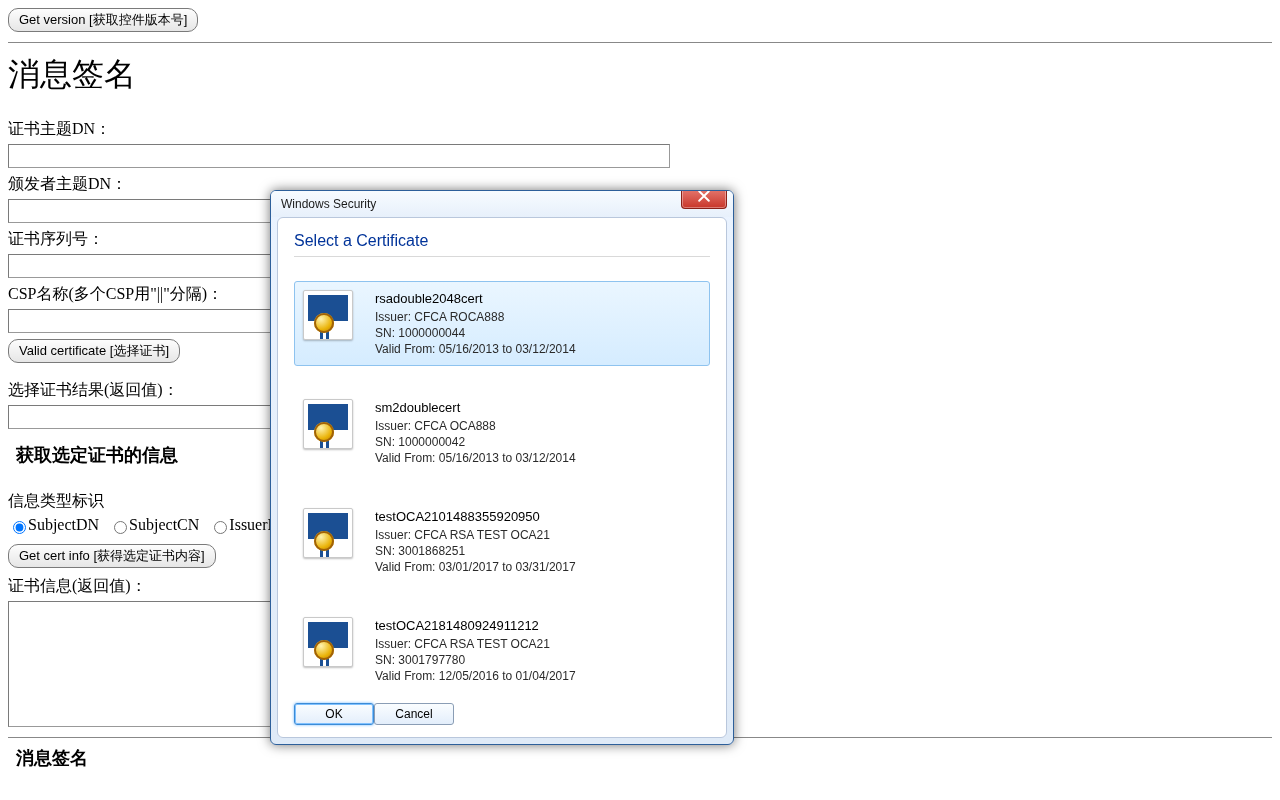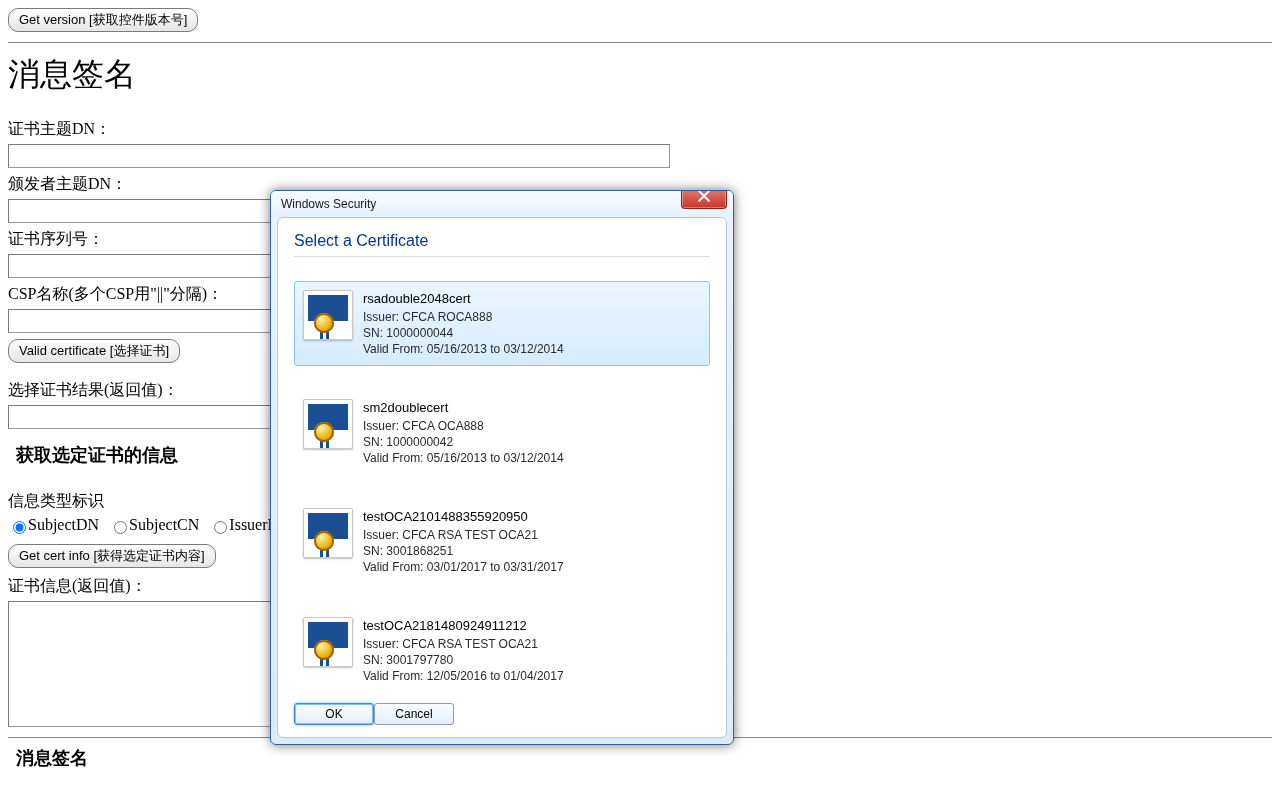--- a/index.html
+++ b/index.html
@@ -60,21 +60,21 @@
     background:#fff;border:1px solid #b9c7dc;border-radius:6px;
     padding:14px 16px 12px;
     font-family:"Segoe UI",Tahoma,sans-serif;
   }
   .dlg-h{
     color:#003399;font-size:16px;font-weight:400;margin:0 0 6px;
     font-family:"Segoe UI",Tahoma,sans-serif;
   }
   .dlg-sep{border:none;border-top:1px solid #d9d9d9;margin:2px 0 10px}
   .cert{
-    display:flex;align-items:flex-start;gap:10px;
+    display:flex;align-items:flex-start;gap:22px;
     padding:8px 8px;border:1px solid transparent;border-radius:3px;
     margin-bottom:6px;
     margin-top:24px;
   }
   .cert.sel{
     background:linear-gradient(#eaf6ff,#d5ecff);
     border-color:#8ec3ef;
   }
   .cert-icon{
     width:48px;height:48px;flex:none;

